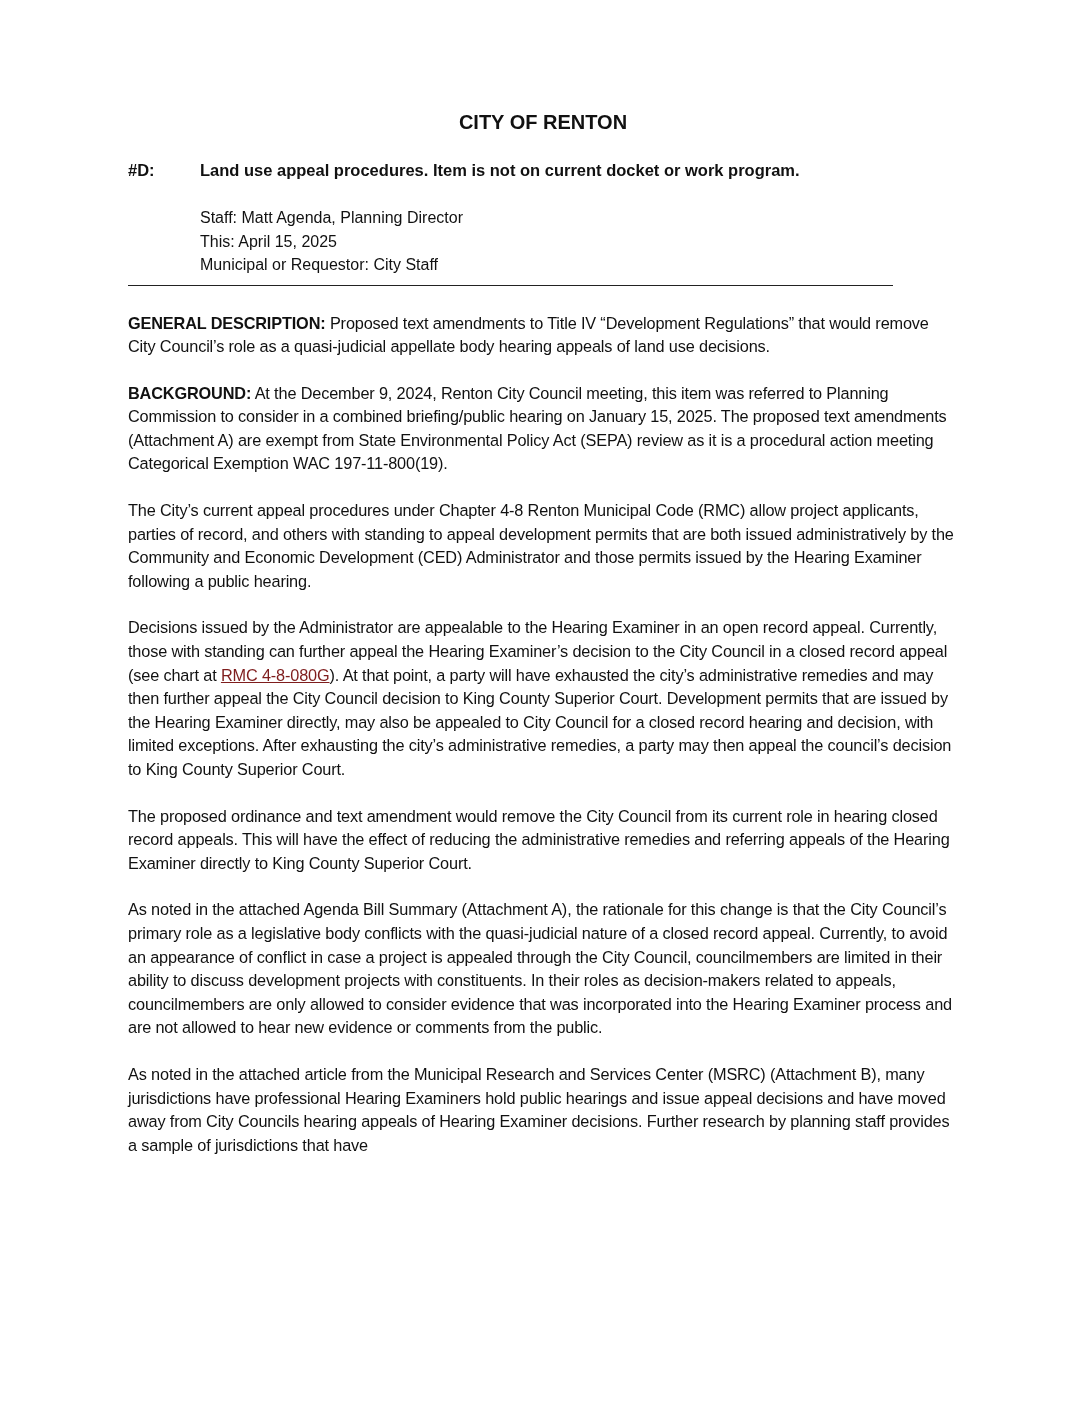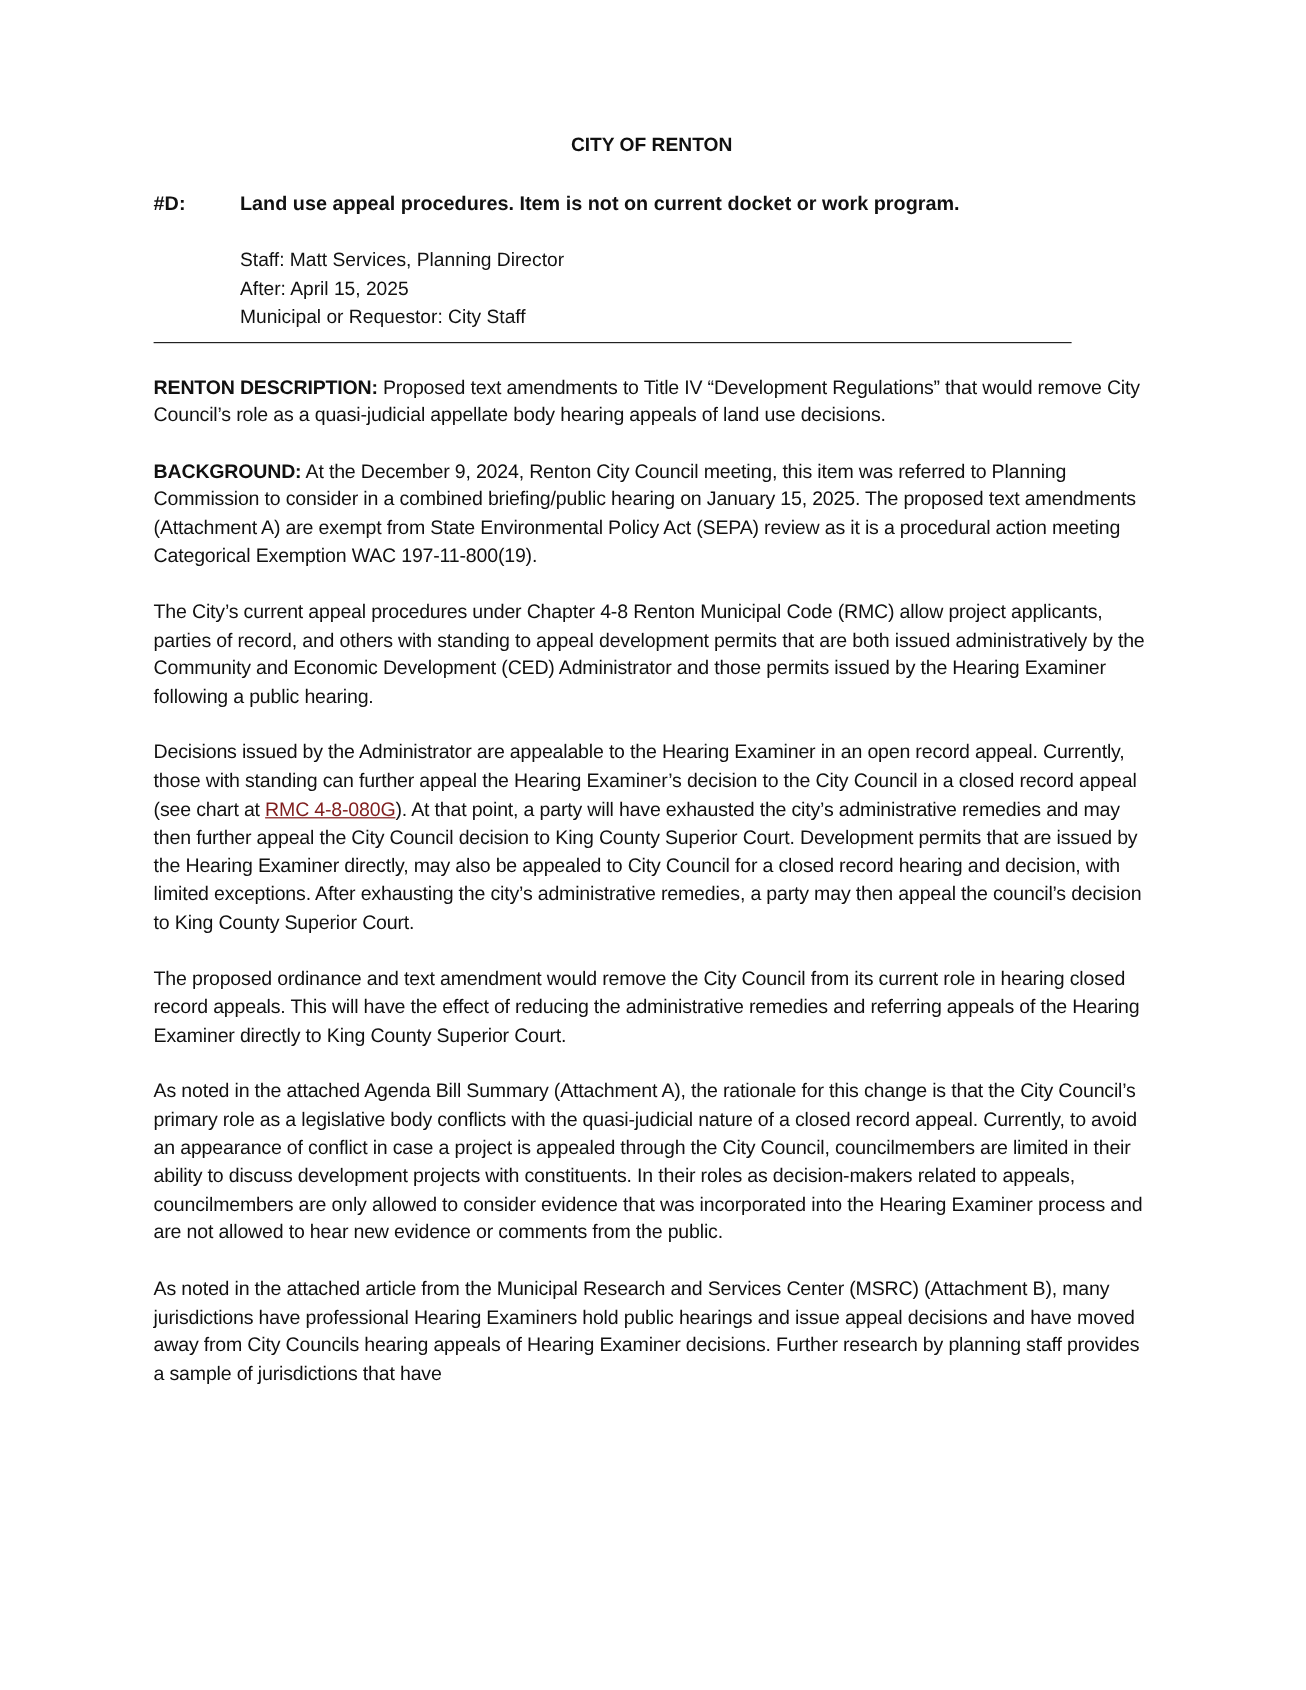--- a/index.html
+++ b/index.html
@@ -1,19 +1,19 @@
 <!DOCTYPE html>
 <html><head>
 <meta charset="utf-8">
 <style>
   html, body { margin: 0; padding: 0; background: #ffffff; }
   body { width: 1088px; height: 1408px; position: relative; overflow: hidden;
          font-family: "Liberation Sans", sans-serif; color: #111111; }
   .page { position: absolute; left: 128px; top: 110px; width: 830px; }
-  .center { text-align: center; font-weight: bold; font-size: 16px; line-height: 24px; }
+  .center { text-align: center; font-weight: bold; font-size: 20px; line-height: 24px; }
   .item-row { margin-top: 24px; display: flex; font-weight: bold; font-size: 16.5px; line-height: 24px; }
   .item-num { width: 72px; flex: none; }
   .meta { margin-left: 72px; margin-top: 24px; font-size: 16px; line-height: 23.5px; }
   .meta b { font-weight: normal; }
   .rule { margin-top: 8px; width: 765px; border-top: 1px solid #222; }
   p.para { margin: 23px 0 0 0; font-size: 16.3px; line-height: 23.6px; letter-spacing: -0.15px; }
   p.para b { font-weight: bold; }
   a.link { color: #7f1d1d; text-decoration: underline; }
 </style>
 </head>
@@ -21,28 +21,28 @@
 
 <div class="page">
   <div class="center">CITY OF RENTON</div>
 
   <div class="item-row">
     <span class="item-num">#D:</span>
     <span>Land use appeal procedures. Item is not on current docket or work program.</span>
   </div>
 
   <div class="meta">
-    <div><b>Staff:</b><span> Matt Services, Planning Director</span></div>
-    <div><b>After:</b><span> April 15, 2025</span></div>
+    <div><b>Staff:</b><span> Matt Agenda, Planning Director</span></div>
+    <div><b>This:</b><span> April 15, 2025</span></div>
     <div><b>Municipal or Requestor:</b><span> City Staff</span></div>
   </div>
 
   <div class="rule"></div>
 
-  <p class="para" style="margin-top:26px"><b>RENTON DESCRIPTION:</b><span> Proposed text amendments to Title IV “Development Regulations” that would remove City Council’s role as a quasi-judicial appellate body hearing appeals of land use decisions.</span></p>
+  <p class="para" style="margin-top:26px"><b>GENERAL DESCRIPTION:</b><span> Proposed text amendments to Title IV “Development Regulations” that would remove City Council’s role as a quasi-judicial appellate body hearing appeals of land use decisions.</span></p>
 
   <p class="para"><b>BACKGROUND:</b><span> At the December 9, 2024, Renton City Council meeting, this item was referred to Planning Commission to consider in a combined briefing/public hearing on January 15, 2025. The proposed text amendments (Attachment A) are exempt from State Environmental Policy Act (SEPA) review as it is a procedural action meeting Categorical Exemption WAC 197-11-800(19).</span></p>
 
   <p class="para">The City’s current appeal procedures under Chapter 4-8 Renton Municipal Code (RMC) allow project applicants, parties of record, and others with standing to appeal development permits that are both issued administratively by the Community and Economic Development (CED) Administrator and those permits issued by the Hearing Examiner following a public hearing.</p>
 
   <p class="para"><span>Decisions issued by the Administrator are appealable to the Hearing Examiner in an open record appeal. Currently, those with standing can further appeal the Hearing Examiner’s decision to the City Council in a closed record appeal (see chart at </span><a class="link" href="#">RMC 4-8-080G</a><span>). At that point, a party will have exhausted the city’s administrative remedies and may then further appeal the City Council decision to King County Superior Court. Development permits that are issued by the Hearing Examiner directly, may also be appealed to City Council for a closed record hearing and decision, with limited exceptions. After exhausting the city’s administrative remedies, a party may then appeal the council’s decision to King County Superior Court.</span></p>
 
   <p class="para">The proposed ordinance and text amendment would remove the City Council from its current role in hearing closed record appeals. This will have the effect of reducing the administrative remedies and referring appeals of the Hearing Examiner directly to King County Superior Court.</p>
 
   <p class="para">As noted in the attached Agenda Bill Summary (Attachment A), the rationale for this change is that the City Council’s primary role as a legislative body conflicts with the quasi-judicial nature of a closed record appeal. Currently, to avoid an appearance of conflict in case a project is appealed through the City Council, councilmembers are limited in their ability to discuss development projects with constituents. In their roles as decision-makers related to appeals, councilmembers are only allowed to consider evidence that was incorporated into the Hearing Examiner process and are not allowed to hear new evidence or comments from the public.</p>

